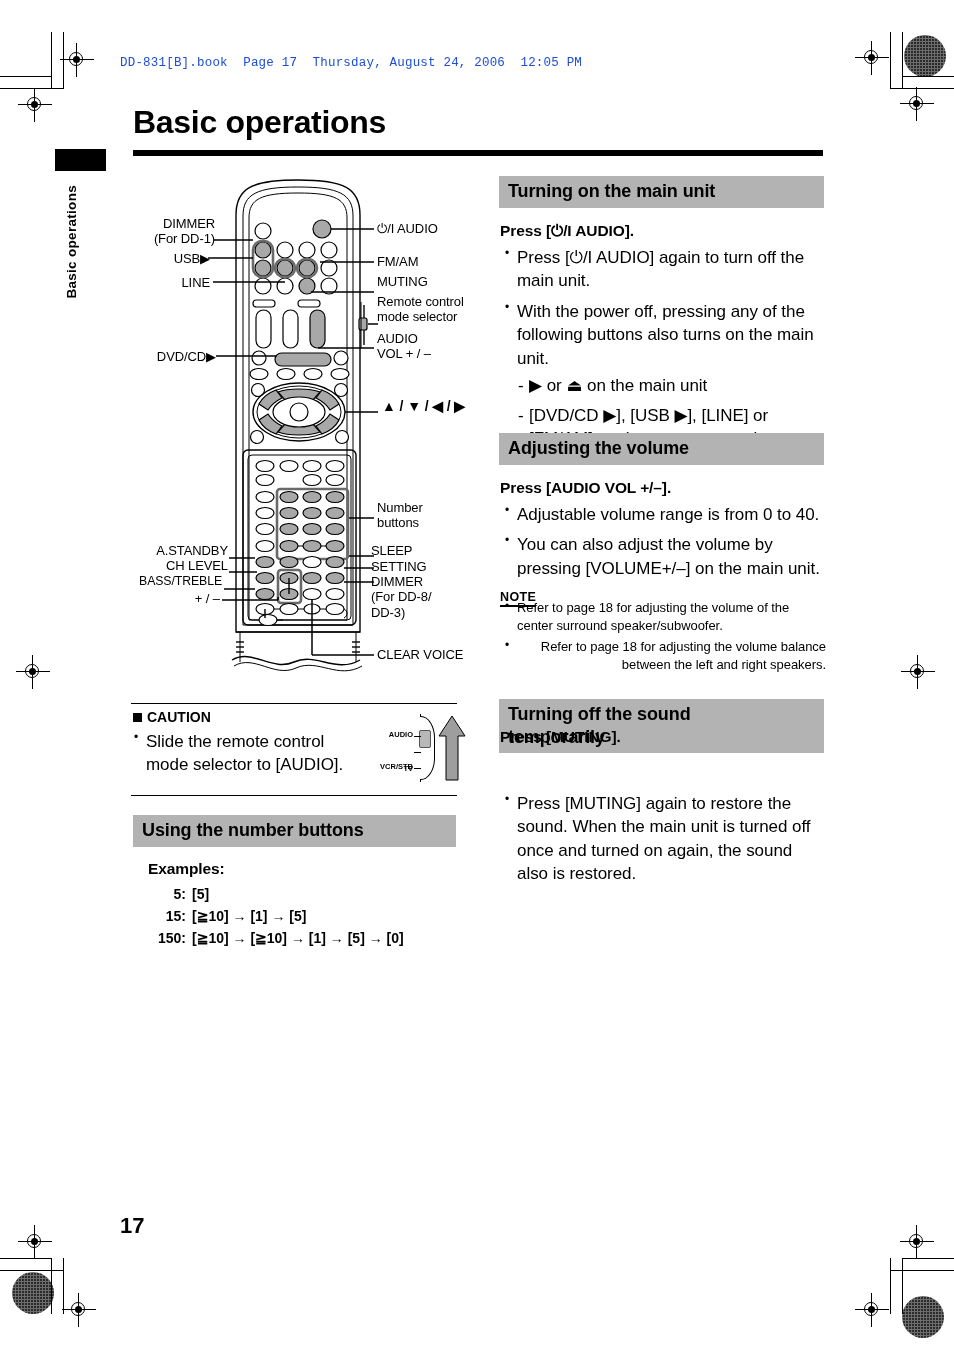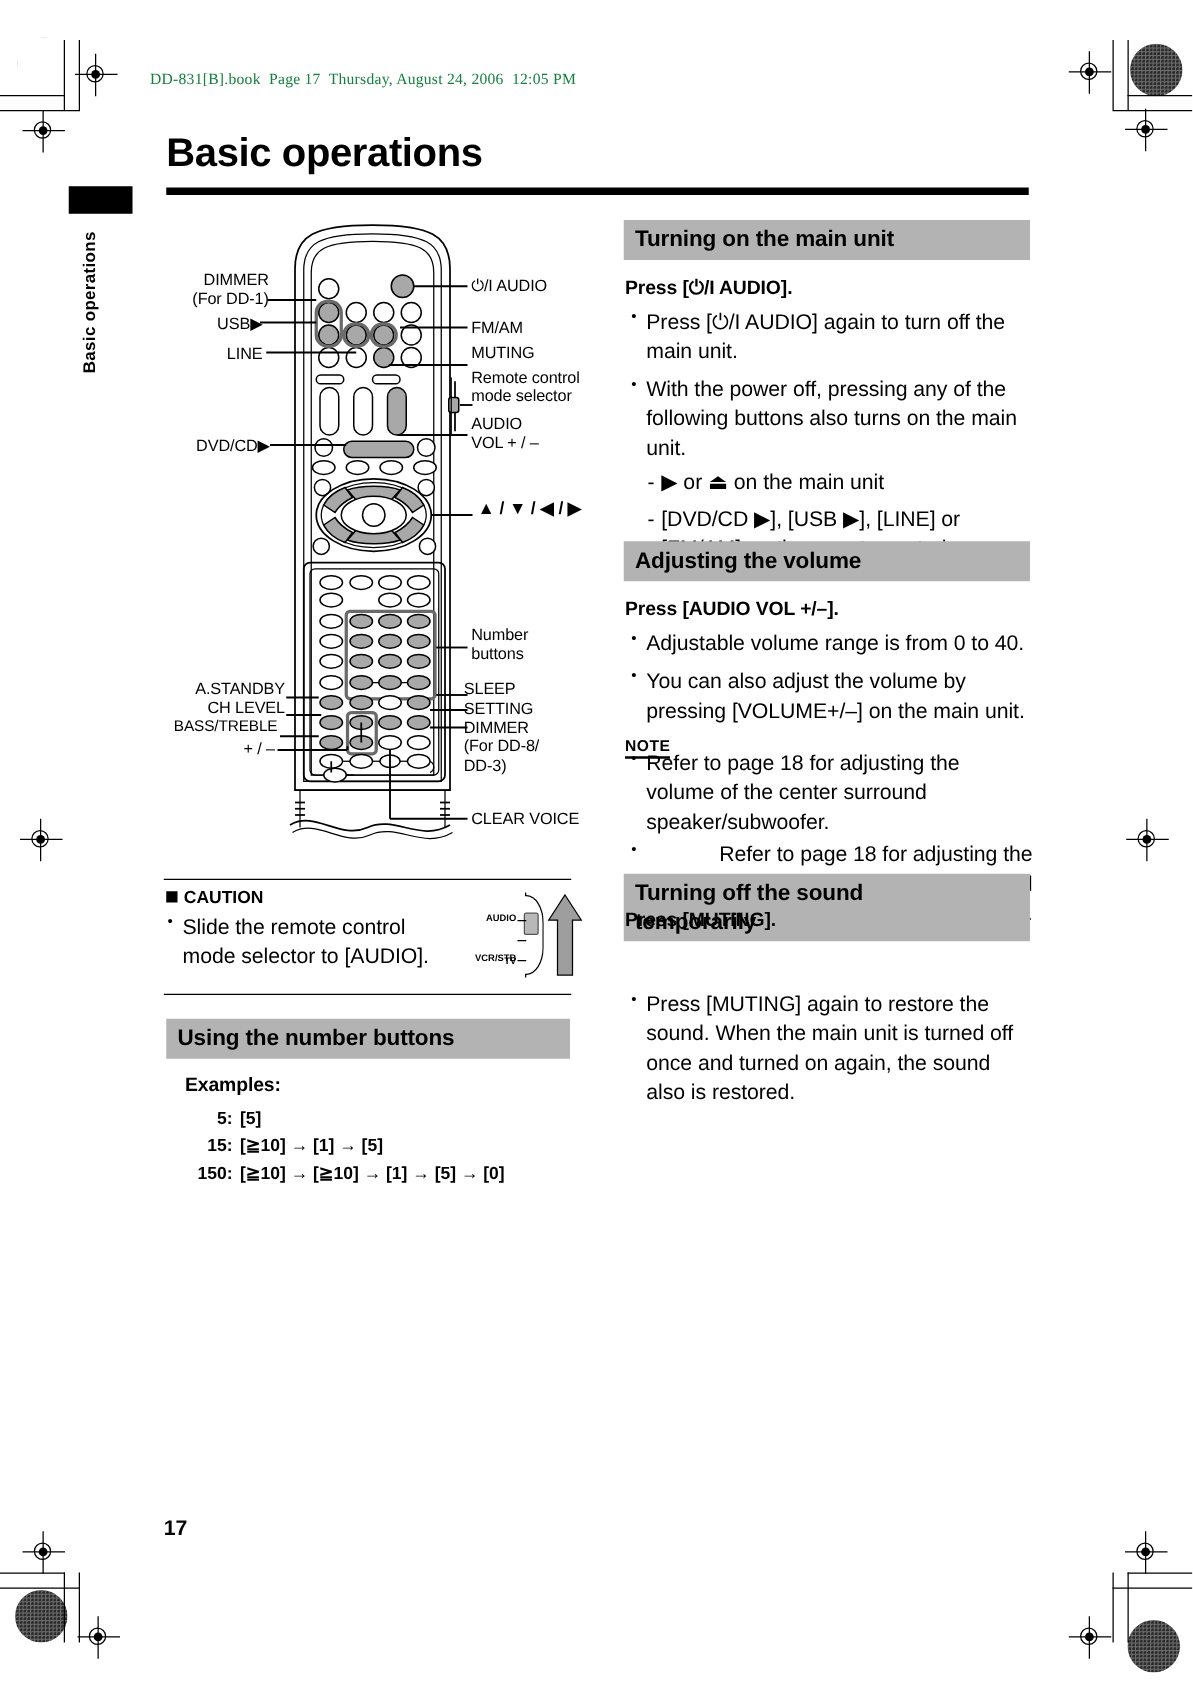--- a/index.html
+++ b/index.html
@@ -61,25 +61,25 @@
   .cropmark {
     position: absolute;
     background: #000;
     pointer-events: none;
   }
 
   
   .filehdr {
     position: absolute;
     left: 120px; top: 56px;
-    font-family: Liberation Serif, serif;
+    font-family: Liberation Mono, monospace;
     font-size: 12.5px;
     letter-spacing: .2px;
     white-space: pre;
-    color: #15803d;
+    color: #1d4ed8;
   }
 
   
   .page-title {
     position: absolute;
     left: 133px; top: 104px;
     font-size: 32px;
     font-weight: bold;
     letter-spacing: -0.3px;
   }
@@ -243,22 +243,22 @@
   .callout {
     position: absolute;
     font-size: 13px;
     line-height: 1.18;
     white-space: nowrap;
     letter-spacing: -0.1px;
   }
   .callout.r { text-align: right; }
   .pgnum {
     position: absolute;
-    left: 131px; top: 1213px;
-    font-size: 17px;
+    left: 120px; top: 1213px;
+    font-size: 22px;
     font-weight: bold;
   }
 </style>
 </head>
 <body>
 
 <div id="page">
 
   <div class="halftone star" style="left:14px; top:30px;"></div>
   <div class="halftone" style="left:904px; top:35px;"></div>
@@ -652,21 +652,21 @@
 
   <div class="sec-bar" style="left:499px; top:433px; width:325px;">Adjusting the volume</div>
   <div class="h-sub" style="left:500px; top:479px;">Press [AUDIO VOL +/–].</div>
   <div class="body-text" style="left:504px; top:503px; width:320px;">
     <ul class="bul">
       <li>Adjustable volume range is from 0 to 40.</li>
       <li>You can also adjust the volume by pressing [VOLUME+/–] on the main unit.</li>
     </ul>
   </div>
   <div class="note-label" style="left:500px; top:590px;">NOTE</div>
-  <div class="body-text" style="left:504px; top:599px; width:322px; font-size:17px;">
+  <div class="body-text" style="left:504px; top:599px; width:322px; font-size:13px;">
     <ul class="bul">
       <li style="margin-bottom:3px;">Refer to page 18 for adjusting the volume of the center surround speaker/subwoofer.</li>
       <li style="margin-bottom:0;text-align:right;">Refer to page 18 for adjusting the volume balance between the left and right speakers.</li>
     </ul>
   </div>
 
   <div class="sec-bar" style="left:499px; top:699px; width:325px;">
     <div>Turning off the sound</div>
     <div>temporarily</div>
   </div>

